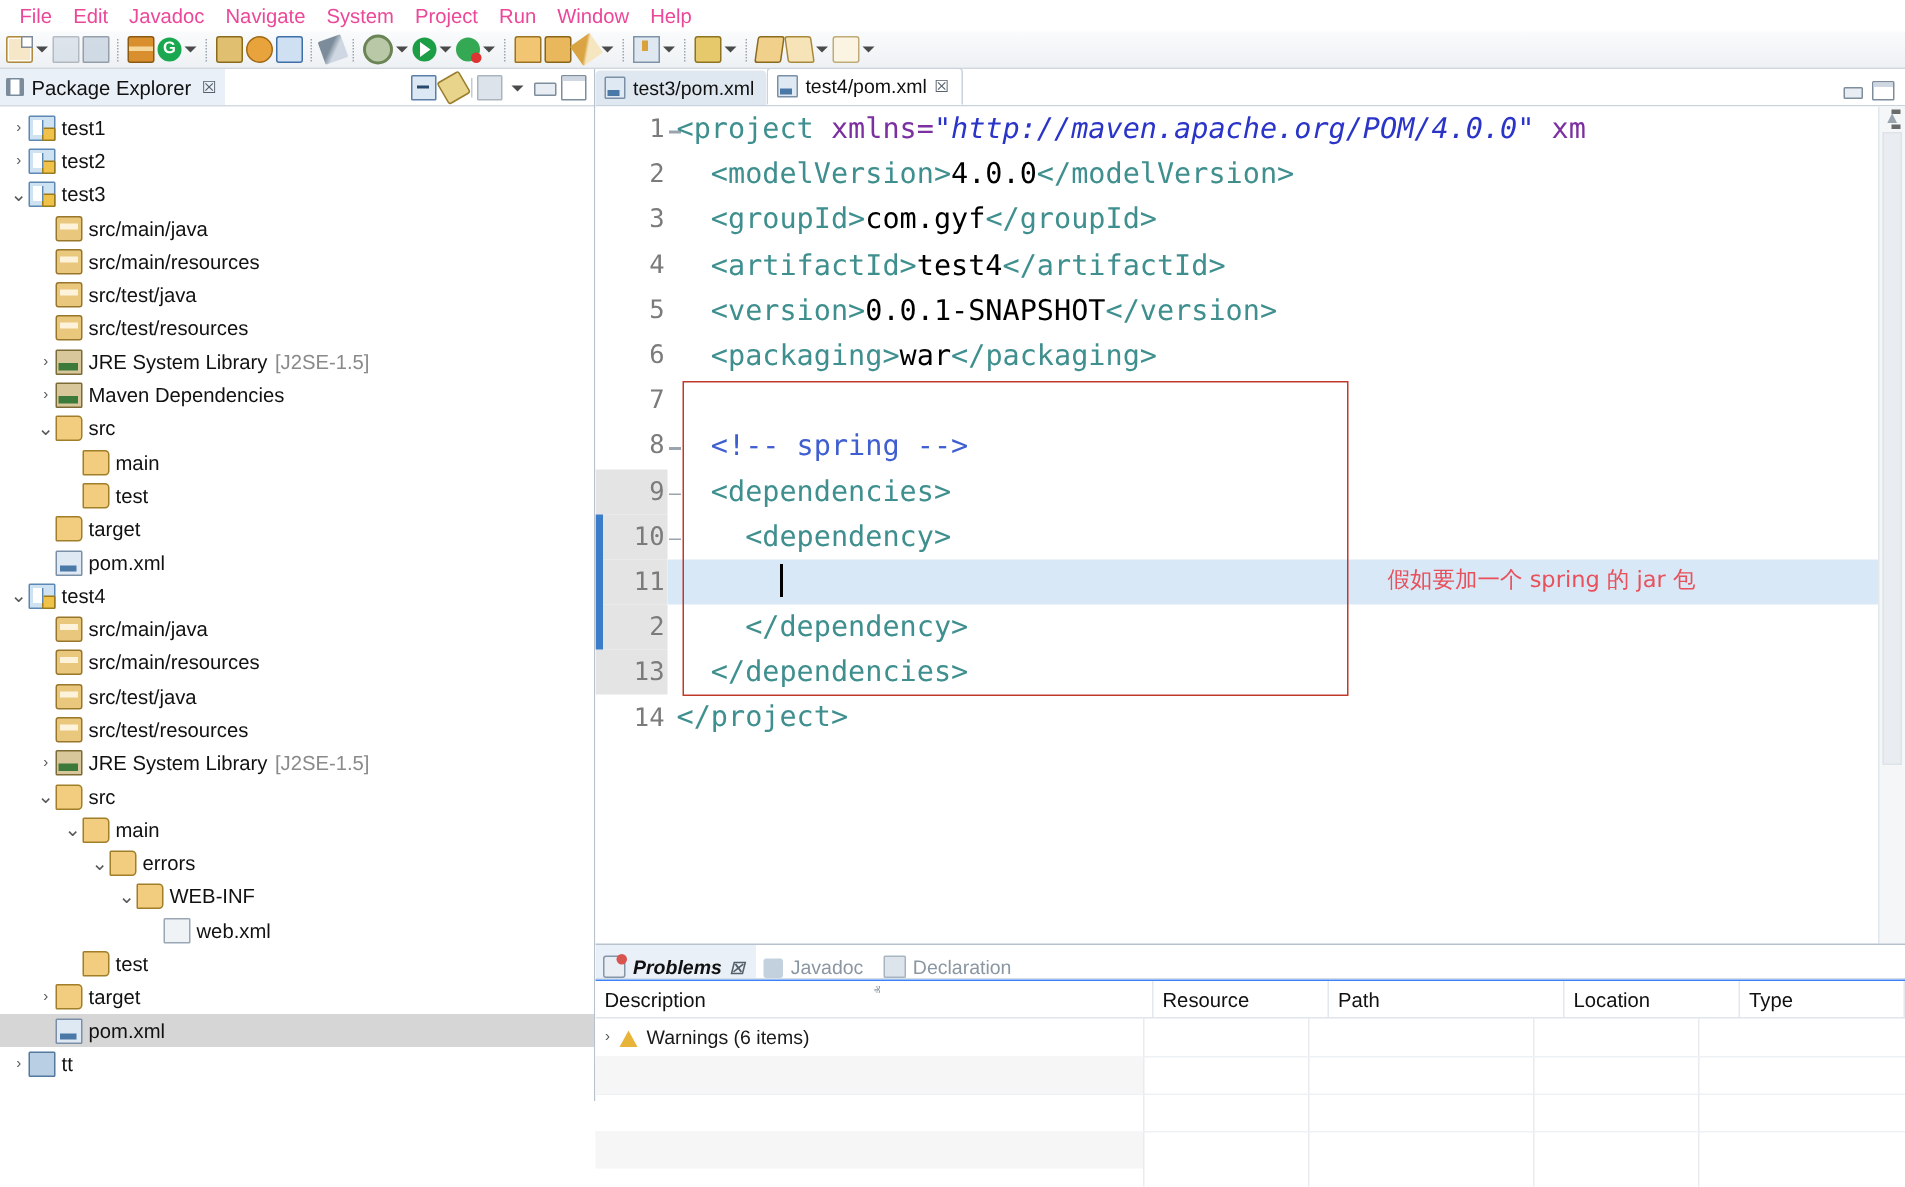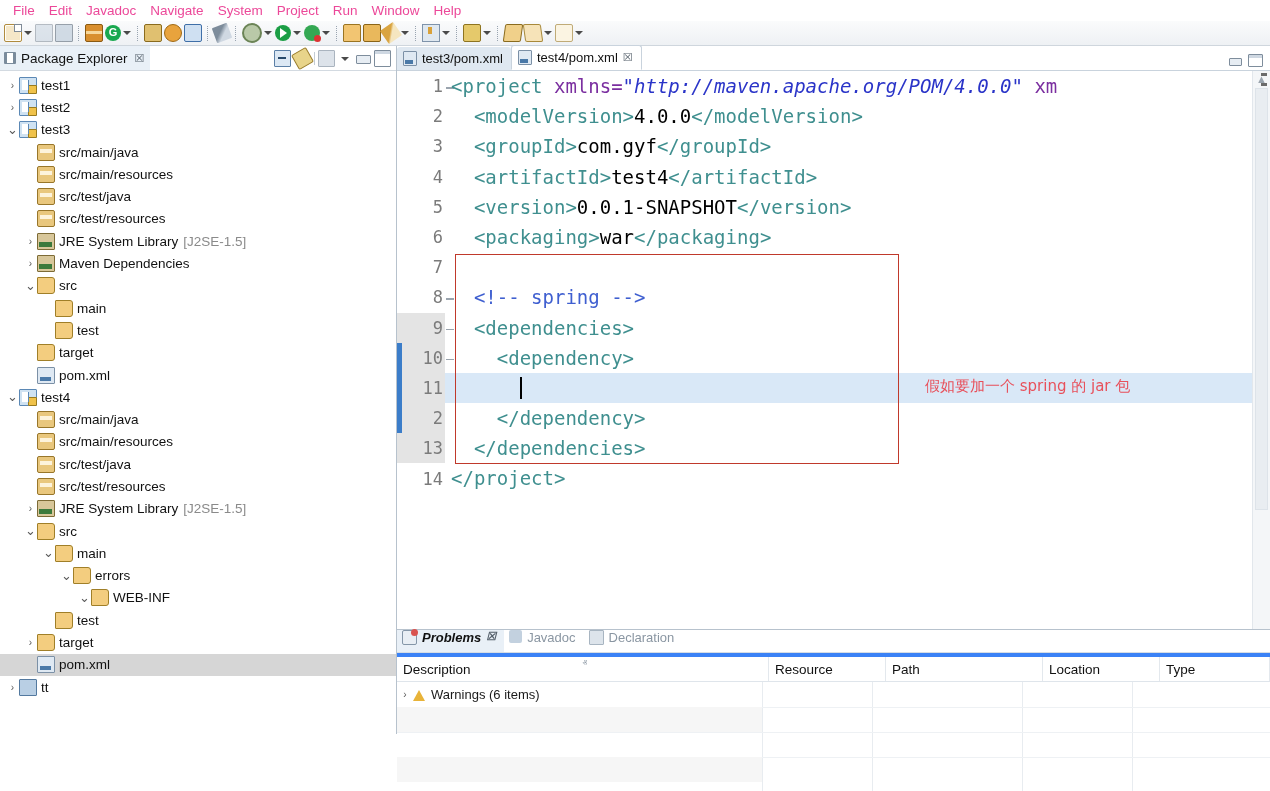--- a/index.html
+++ b/index.html
@@ -162,32 +162,32 @@
   .hs-left{width:22px;text-align:center;color:#6b7682;font-size:12px;}
   .hs-thumb{height:11px;background:#c9c9c9;}
 
   .ed-bottom-tabs{height:22px;display:flex;align-items:stretch;background:#dde7f0;border-top:1px solid #c3ced9;}
   .bt{display:flex;align-items:center;padding:0 7px;font-size:13px;color:#111;border-right:1px solid #bfcad5;background:#dde7f0;}
   .bt.active{background:#ffffff;border:1px solid #bfcad5;border-bottom-color:#fff;}
 
   
   .problems{height:auto;background:#fff;border-top:1px solid #b7c2cd;display:flex;flex-direction:column;}
   .pr-tabs{height:22px;display:flex;align-items:center;gap:0;background:#fff;border-bottom:1px solid #d6dde4;}
-  .pr-tab{display:flex;align-items:flex-start;gap:5px;padding:0 8px 0 5px;height:22px;font-size:13px;}
+  .pr-tab{display:flex;align-items:flex-end;gap:5px;padding:0 8px 0 5px;height:22px;font-size:13px;}
   .pr-tab.active{font-style:italic;font-weight:bold;color:#111;background:#e9f0f7;}
   .pr-tab.idle{color:#8a96a2;}
   .pr-ico{width:13px;height:13px;position:relative;flex:0 0 13px;}
   .pri-prob{background:#e8eef4;border:1px solid #8496a8;border-radius:2px;}
   .pri-prob::after{content:"";position:absolute;right:-2px;top:-2px;width:7px;height:7px;background:#d9534f;border-radius:50%;}
   .pri-jdoc{background:#9bb3c9;border-radius:2px;opacity:.6;}
   .pri-decl{background:#cfd9e3;border:1px solid #8496a8;border-radius:1px;opacity:.7;}
   .pr-close{font-size:11px;color:#55606b;}
   .pr-summary{height:20px;display:flex;align-items:center;padding-left:5px;font-size:13px;color:#111;}
   .pr-table{flex:1;display:flex;flex-direction:column;}
-  .pr-head{height:24px;display:flex;background:#ffffff;border-top:4px solid #3b82f6;border-bottom:1px solid #dfe5eb;}
+  .pr-head{height:24px;display:flex;background:#ffffff;border-top:1px solid #3b82f6;border-bottom:1px solid #dfe5eb;}
   .pr-th{display:flex;align-items:center;font-size:13.5px;color:#111;padding-left:6px;
     border-right:1px solid #e3e8ed;position:relative;}
   .pr-th .sortarrow{position:absolute;left:50%;top:1px;font-size:9px;color:#8a96a2;}
   .pr-body{flex:1;position:relative;}
   .pr-row{height:25px;display:flex;align-items:center;}
   .pr-row .rarrow{width:16px;text-align:center;font-size:10px;color:#5a5a5a;}
   .warnico{width:13px;height:12px;margin-right:5px;position:relative;flex:0 0 13px;}
   .warnico::after{content:"";position:absolute;left:0;top:1px;border-left:6.5px solid transparent;
     border-right:6.5px solid transparent;border-bottom:11px solid #e8b339;}
   .pr-grid{position:absolute;inset:0;pointer-events:none;}
@@ -391,20 +391,25 @@
           <div class="row" style="padding-left: 60px;">
             <span class="arrow" style="font-size: 13px; line-height: 8px;">⌄</span>
             <span class="ticon ti-folder"></span>
             <span class="lbl">errors</span>
           </div>
           <div class="row" style="padding-left: 78px;">
             <span class="arrow" style="font-size: 13px; line-height: 8px;">⌄</span>
             <span class="ticon ti-folder"></span>
             <span class="lbl">WEB-INF</span>
           </div>
+          <div class="row" style="padding-left: 96px;">
+            <span class="arrow none">&nbsp;</span>
+            <span class="ticon ti-webxml"></span>
+            <span class="lbl">web.xml</span>
+          </div>
           <div class="row" style="padding-left: 42px;">
             <span class="arrow none">&nbsp;</span>
             <span class="ticon ti-folder"></span>
             <span class="lbl">test</span>
           </div>
           <div class="row" style="padding-left: 24px;">
             <span class="arrow">›</span>
             <span class="ticon ti-folder"></span>
             <span class="lbl">target</span>
           </div>

